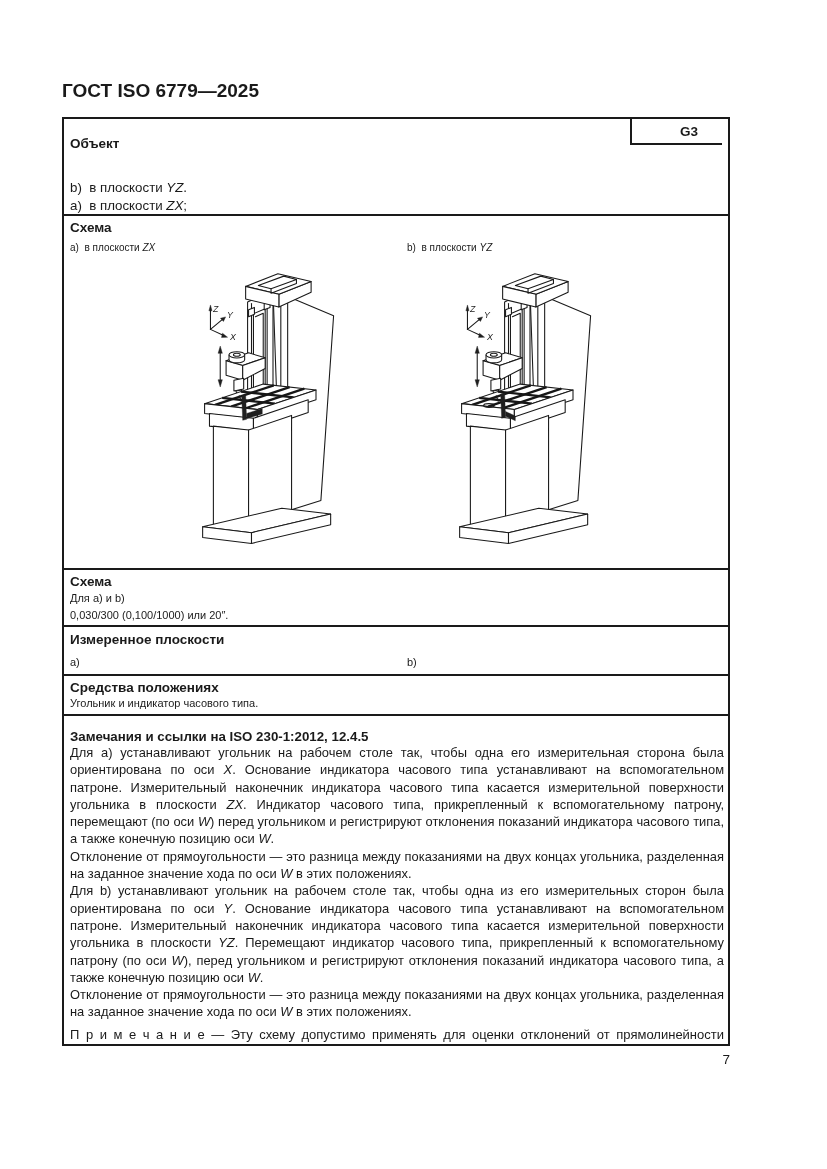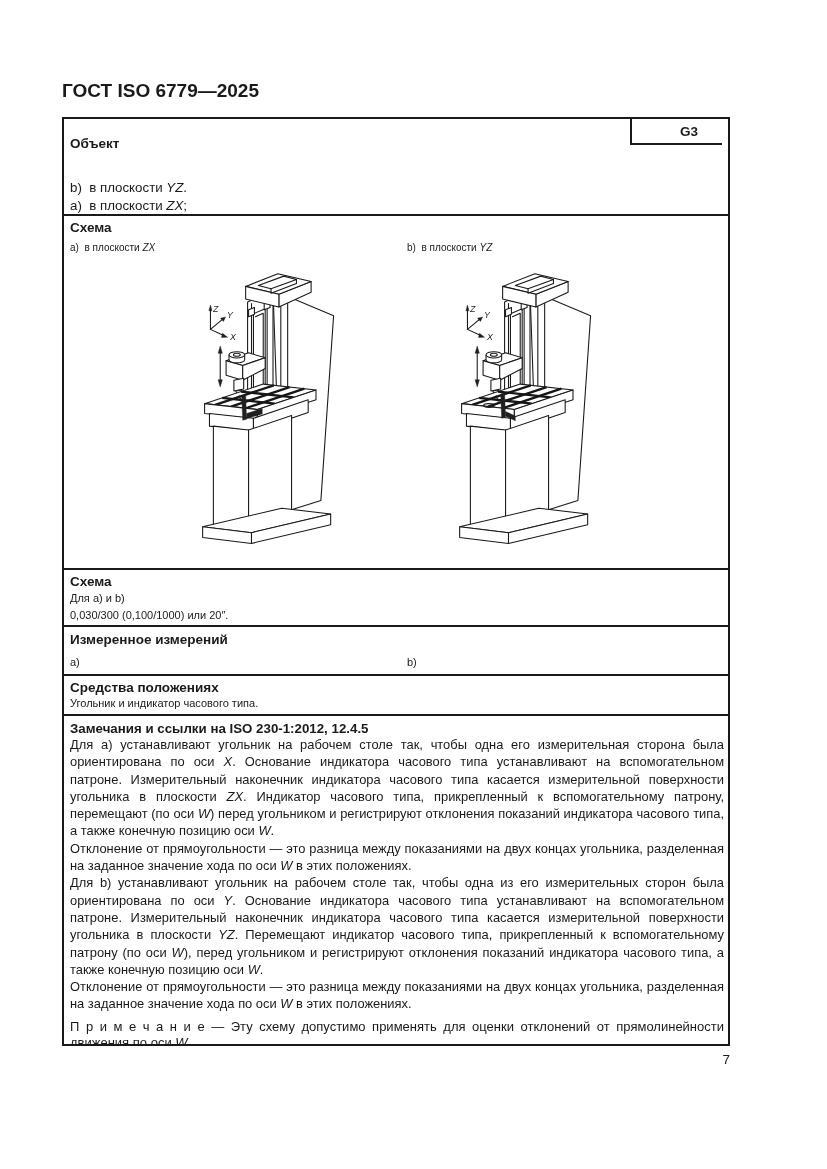--- a/index.html
+++ b/index.html
@@ -27,21 +27,21 @@
   .code-cell{
     position:absolute;top:0;right:6px;width:92px;height:26px;
     border-left:2px solid #1a1a1a;border-bottom:2px solid #1a1a1a;
     box-sizing:border-box;display:flex;align-items:center;justify-content:center;
     font-weight:bold;font-size:13.5px;padding-left:24px;
   }
   .object-desc{position:absolute;left:6px;top:33px;width:650px;font-size:13.3px;}
   .object-items{position:absolute;left:6px;top:60px;width:650px;font-size:13.3px;line-height:18px;}
   .caption{font-size:10px;}
   .notes-block{
-    position:absolute;left:6px;top:598px;width:654px;padding-top:4px;
+    position:absolute;left:6px;top:598px;width:654px;padding-top:12px;
   }
   .notes-block .para{
     font-size:12.9px;line-height:17.3px;text-align:justify;
   }
   .notes-block .note{
     font-size:13px;line-height:16px;text-align:justify;margin-top:6px;
   }
   .page-number{
     position:absolute;left:62px;top:1052px;width:668px;
     text-align:right;font-size:13.5px;
@@ -178,21 +178,21 @@
       </g>
     </svg>
 
     <div class="divider" style="top:449px;"></div>
 
     <div class="hd abs" style="left:6px;top:455px;">Схема</div>
     <div class="txt abs" style="left:6px;top:473px;">Для a) и b)</div>
     <div class="txt abs" style="left:6px;top:490px;">0,030/300 (0,100/1000) или 20″.</div>
     <div class="divider" style="top:506px;"></div>
 
-    <div class="hd abs" style="left:6px;top:513px;">Измеренное измерений</div>
+    <div class="hd abs" style="left:6px;top:513px;">Измеренное плоскости</div>
     <div class="txt abs" style="left:6px;top:537px;">a)</div>
     <div class="txt abs" style="left:343px;top:537px;">b)</div>
     <div class="divider" style="top:555px;"></div>
 
     <div class="hd abs" style="left:6px;top:561px;">Средства положениях</div>
     <div class="txt abs" style="left:6px;top:578px;">Угольник и индикатор часового типа.</div>
     <div class="divider" style="top:595px;"></div>
 
     <div class="notes-block">
       <div class="hd" style="font-size:13.3px;">Замечания и ссылки на ISO 230-1:2012, 12.4.5</div>

